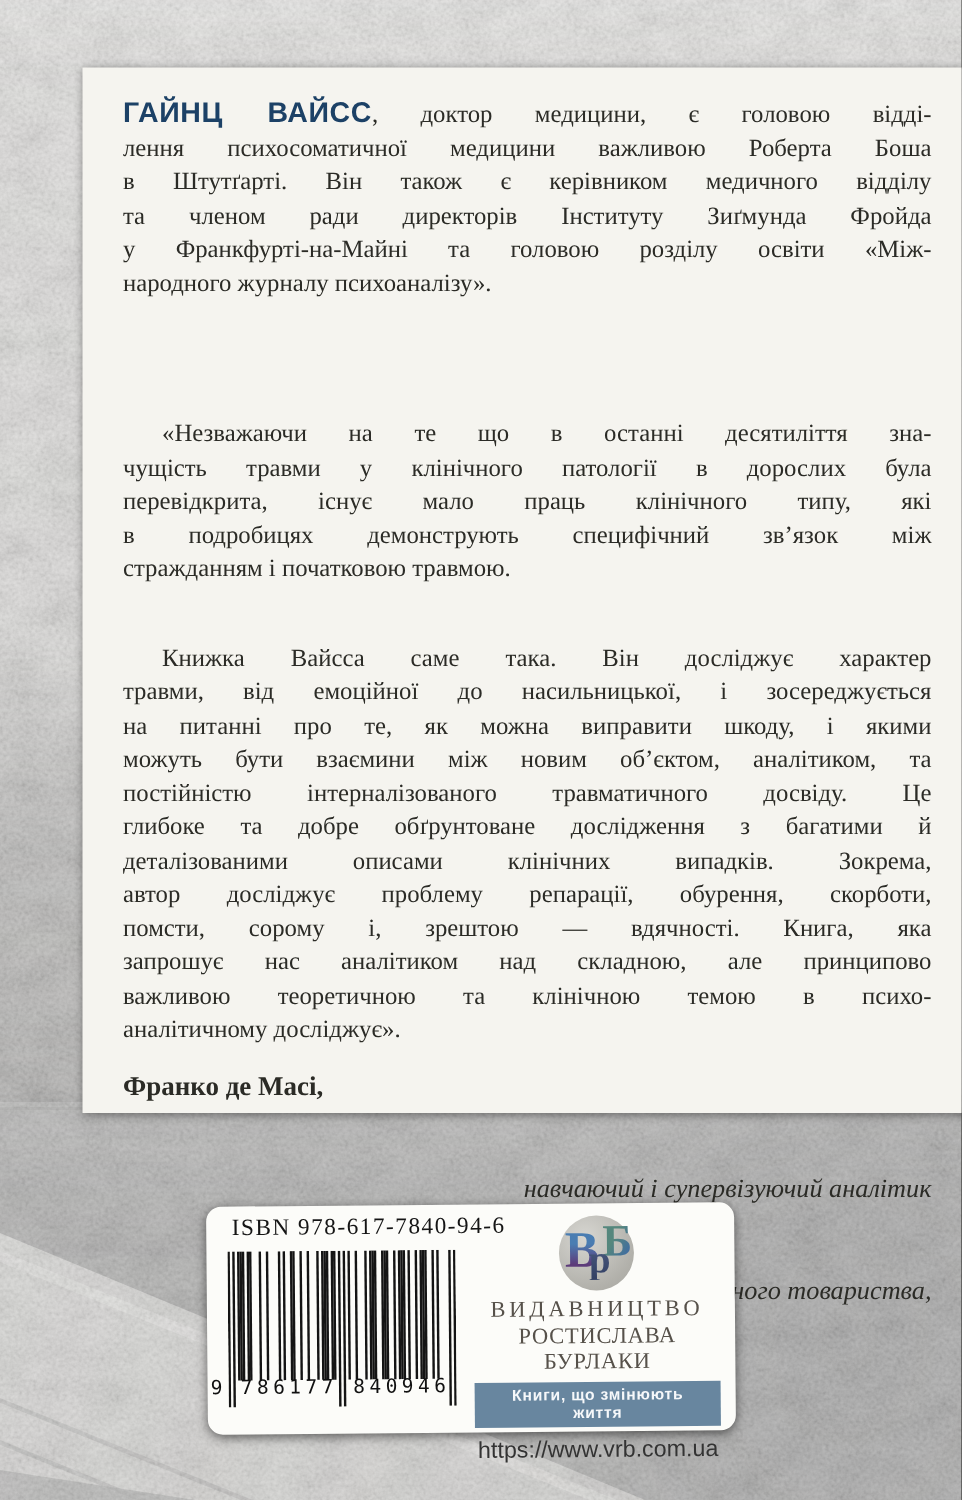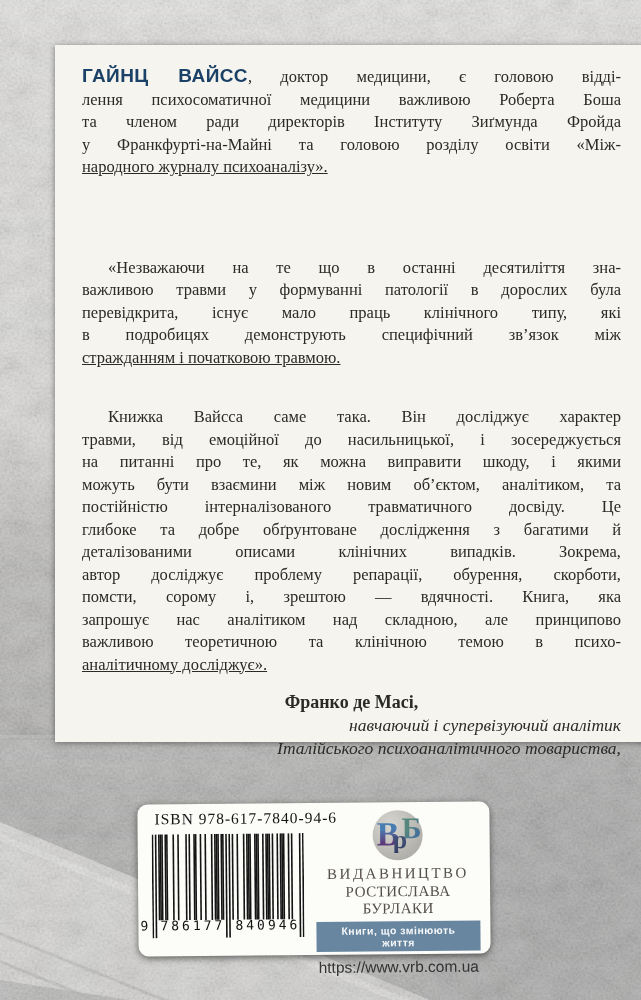--- a/index.html
+++ b/index.html
@@ -48,31 +48,31 @@
   }
   svg.grain{position:absolute;left:0;top:0;z-index:5;}
   
   .content-box{
     position:absolute;z-index:6;left:55px;top:45px;width:592px;height:697px;
     background:#f5f4ef;box-shadow:0 1px 6px rgba(0,0,0,.45);
     box-sizing:border-box;padding:20px 26px 0 27px;
     color:#2b2b26;font-size:16.5px;line-height:22.5px;
   }
   .jline{text-align:justify;text-align-last:justify;white-space:nowrap;}
-  .jline.lastline{text-align-last:left;white-space:normal;text-decoration:underline;}
+  .jline.lastline{text-align-last:left;white-space:normal;}
   .jline.indent{text-indent:26px;margin-top:37px;}
   .author-name{
     font-family:"Liberation Sans","DejaVu Sans",sans-serif;
     font-weight:700;font-size:19px;letter-spacing:.4px;
     color:var(--author-name-color,#1c4166);
   }
   .spacer{height:41px;}
   .signature{margin-top:14px;}
-  .sig-name{text-align:center;font-weight:700;font-size:18px;line-height:24px;}
-  .sig-line{text-align:right;font-style:italic;font-size:17.5px;line-height:23px;}
+  .sig-name{text-align:left;font-weight:700;font-size:18px;line-height:24px;}
+  .sig-line{text-align:right;font-style:italic;font-size:17.5px;line-height:23px;margin-top:45px;}
   
   .label{
     position:absolute;z-index:7;left:138px;top:803px;width:352px;height:152px;
     background:#fcfcf9;border-radius:10px;box-shadow:0 2px 7px rgba(0,0,0,.55);
     transform:rotate(-0.5deg);color:#1b1b1b;
   }
   .isbn-line{
     position:absolute;left:17px;top:6px;
     font-size:15.5px;letter-spacing:1px;color:#151515;
   }
@@ -159,31 +159,32 @@
   </svg>
 
   <div class="content-box">
 
     <div class="para">
       <div class="jline">
         <span class="author-name">ГАЙНЦ ВАЙСС</span><span>, доктор медицини, є головою відді-</span>
       </div>
       <div>
           <div class="jline">лення психосоматичної медицини важливою Роберта Боша</div>
+          <div class="jline">в Штутґарті. Він також є керівником медичного відділу</div>
           <div class="jline">та членом ради директорів Інституту Зиґмунда Фройда</div>
           <div class="jline">у Франкфурті-на-Майні та головою розділу освіти «Між-</div>
           <div class="jline lastline">народного журналу психоаналізу».</div>
         </div>
     </div>
 
     <div class="spacer"></div>
 
     <div class="para">
         <div class="jline indent">«Незважаючи на те що в останні десятиліття зна-</div>
-        <div class="jline">важливою травми у формуванні патології в дорослих була</div>
+        <div class="jline">чущість травми у клінічного патології в дорослих була</div>
         <div class="jline">перевідкрита, існує мало праць клінічного типу, які</div>
         <div class="jline">в подробицях демонструють специфічний зв’язок між</div>
         <div class="jline lastline">стражданням і початковою травмою.</div>
       </div>
 
     <div class="para">
         <div class="jline indent">Книжка Вайсса саме така. Він досліджує характер</div>
         <div class="jline">травми, від емоційної до насильницької, і зосереджується</div>
         <div class="jline">на питанні про те, як можна виправити шкоду, і якими</div>
         <div class="jline">можуть бути взаємини між новим об’єктом, аналітиком, та</div>

